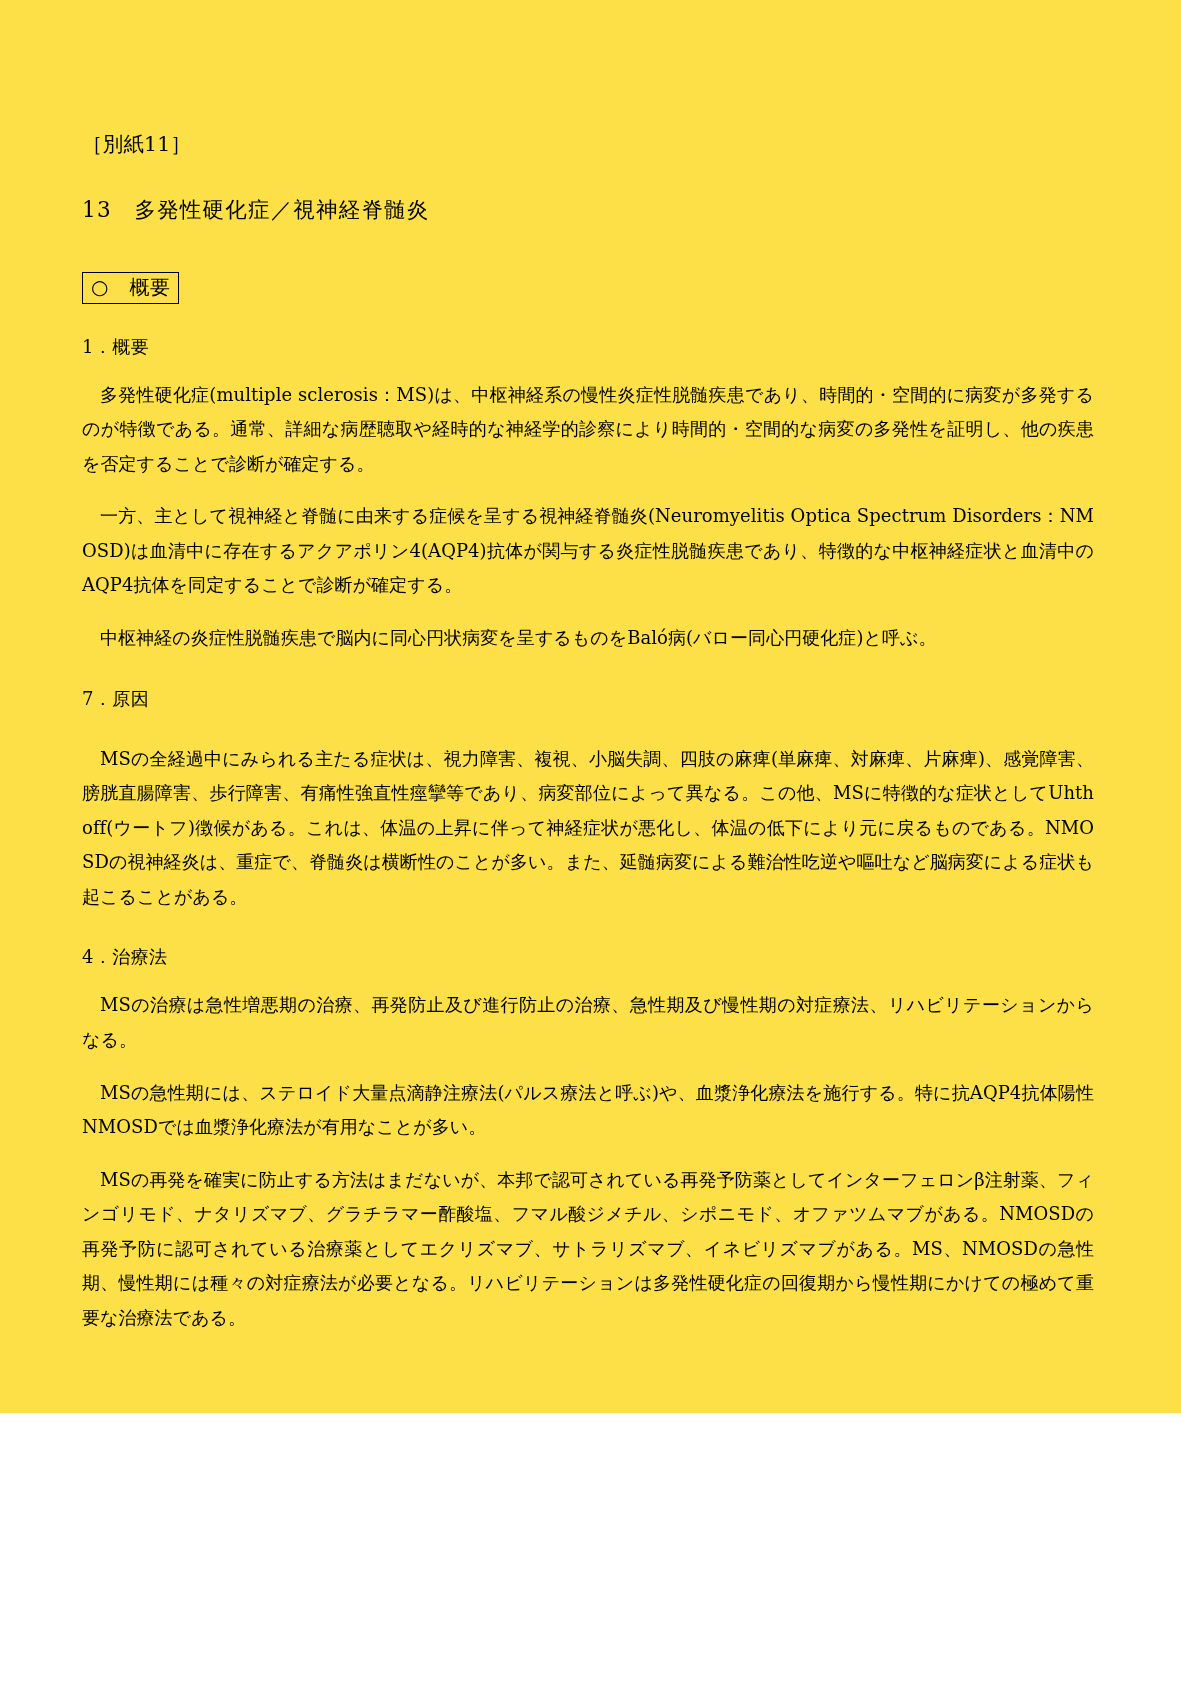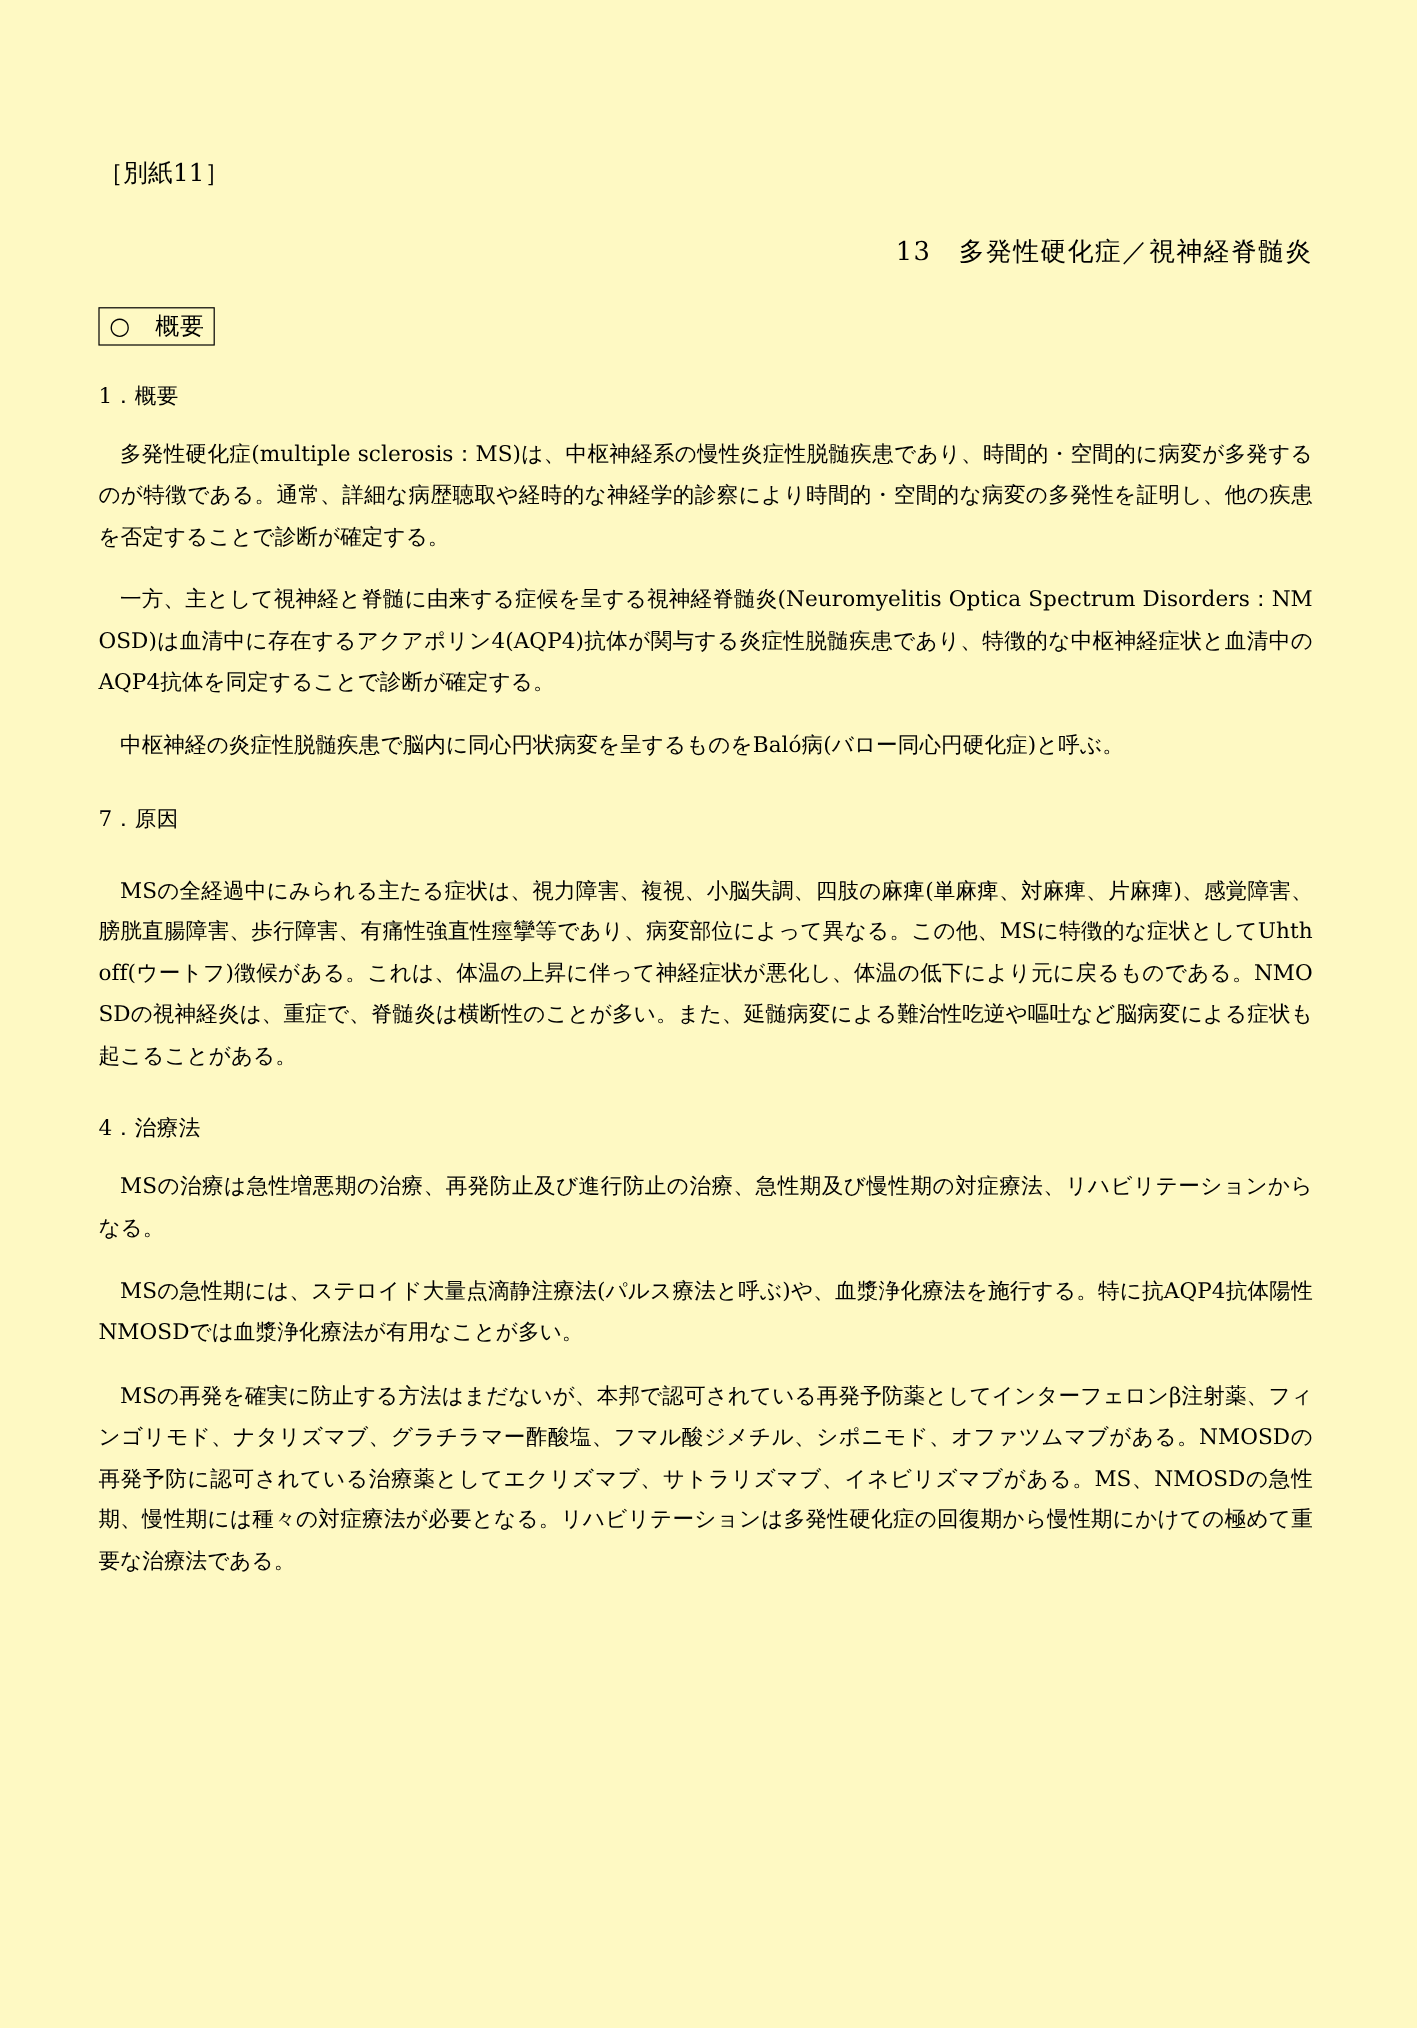--- a/index.html
+++ b/index.html
@@ -8,23 +8,23 @@
     padding: 0;
     background: #ffffff;
   }
   body {
     font-family: "DejaVu Serif", "Liberation Serif", serif;
     color: #000000;
   }
   .page {
     position: relative;
     width: 1181px;
-    height: 1690px;
+    height: 1413px;
     margin: 0 auto;
-    background: #fef9c3;
+    background: #fde047;
     overflow: hidden;
     box-sizing: border-box;
     padding: 0;
   }
   .sheet {
     position: absolute;
     left: 82px;
     top: 132px;
     width: 1012px;
   }
@@ -33,29 +33,29 @@
   .doc-tag {
     font-size: 20.5px;
     line-height: 1.2;
     letter-spacing: 0.2px;
     white-space: nowrap;
   }
 
   
   .doc-title {
     margin-top: 38px;
-    text-align: right;
+    text-align: left;
     font-size: 21.5px;
     letter-spacing: 1.2px;
     white-space: nowrap;
   }
 
   
   .box-heading-row {
-    margin-top: 32px;
+    margin-top: 48px;
   }
   .box-heading {
     display: inline-block;
     border: 1.3px solid #000000;
     padding: 3px 8px 4px 8px;
     font-size: 20px;
     line-height: 1.15;
     letter-spacing: 0.5px;
     white-space: nowrap;
   }

